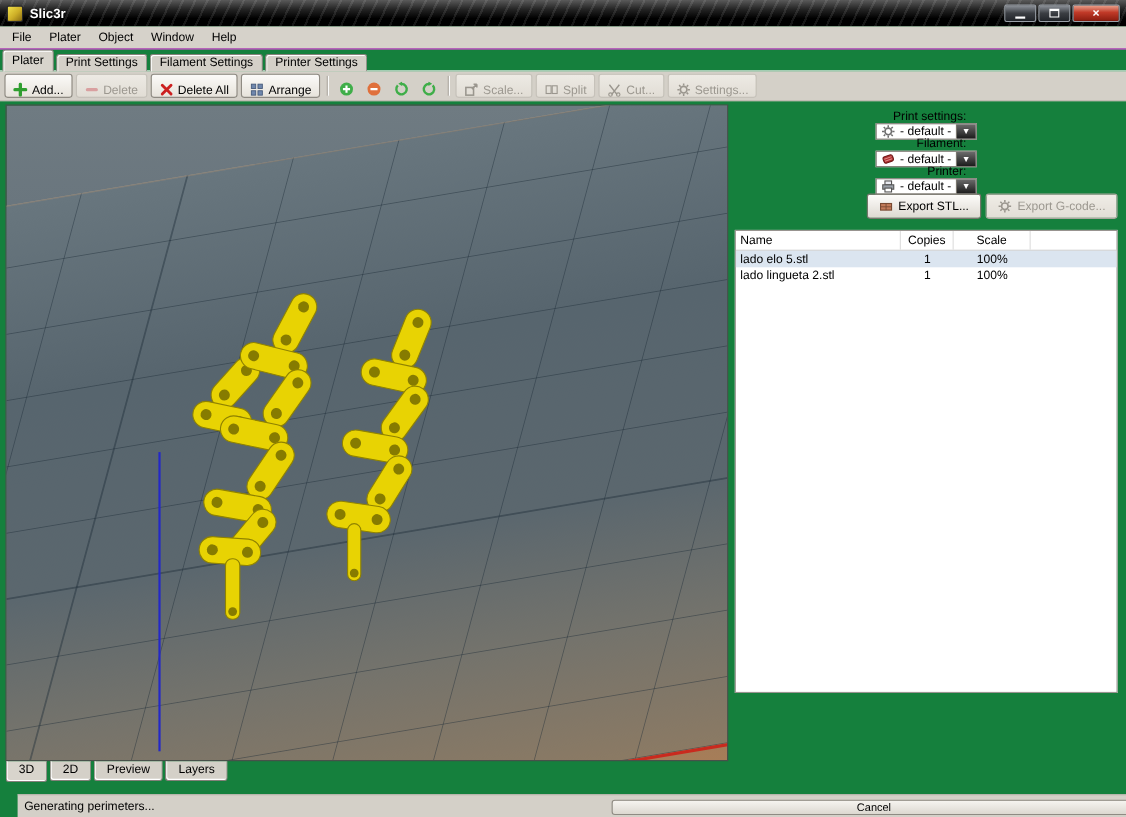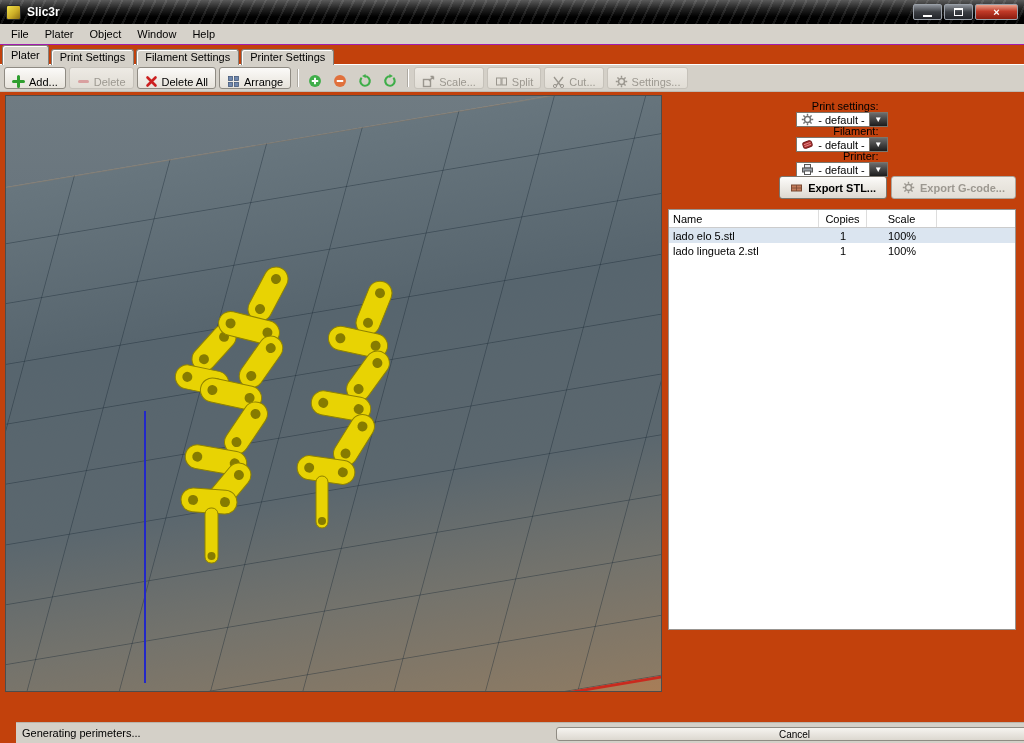--- a/index.html
+++ b/index.html
@@ -1,19 +1,19 @@
 <!DOCTYPE html>
 <html><head>
 <meta charset="utf-8">
 <style>
   * { box-sizing: border-box; }
   html,body { margin:0; padding:0; }
   .window{
     position:relative; width:1024px; height:743px; overflow:hidden;
-    background:#c2410c; color:#000;
+    background:#15803d; color:#000;
     font-family:"Liberation Sans", sans-serif; font-size:11px;
   }
 
   
   .titlebar{
     position:absolute; left:0; top:0; width:100%; height:24px;
     background:linear-gradient(180deg,#5a5a5a 0%,#242424 35%,#000 70%,#000 100%);
     display:flex; align-items:center; padding:0 6px;
   }
   .titlebar::before{
@@ -86,21 +86,21 @@
   
   .sidepanel{ position:absolute; left:668px; top:100px; width:348px;}
   .preset-row{ display:flex; align-items:center; height:20px; margin-bottom:5px;flex-direction:column;}
   .preset-label{ width:78px; text-align:right; margin-right:5px;}
   .combo{ flex:1; height:20px; border:1px solid #7a766e; background:#fff;
     display:flex; align-items:center; gap:4px; padding-left:4px;}
   .combo-arrow{ margin-left:auto; width:18px; align-self:stretch;
     background:linear-gradient(180deg,#6c6c6c,#1b1b1b);
     border-left:1px solid #7a766e; color:#fff; font-size:8px;
     display:flex; align-items:center; justify-content:center;}
-  .export-row{ display:flex; justify-content:flex-end; gap:4px; margin-top:6px;font-weight:bold;}
+  .export-row{ display:flex; justify-content:flex-end; gap:4px; margin-top:6px;}
   .btn{ display:inline-flex; align-items:center; gap:5px; height:23px; padding:0 10px;
     border:1px solid #7a766e; border-radius:3px;
     background:linear-gradient(180deg,#fdfcfa,#ddd9d1);}
   .btn.disabled{ color:#9c9890; border-color:#aaa69e;
     background:linear-gradient(180deg,#efece6,#e2ded6);}
 
   .obj-table{ margin-top:10px; height:421px; background:#fff; border:1px solid #989490;}
   .thead{ display:flex; height:18px; border-bottom:1px solid #ccc; align-items:stretch;}
   .th{ display:flex; align-items:center; padding:0 4px; border-right:1px solid #ddd;text-align:center;}
   .th-name{ width:150px;}
@@ -349,20 +349,26 @@
             <rect x="-29" y="-12" width="58" height="24" rx="12"></rect>
             <circle cx="-17" cy="0" r="5" fill="#867b00" stroke="none"></circle>
             <circle cx="17" cy="0" r="5" fill="#867b00" stroke="none"></circle>
           </g>
         <rect x="310" y="380" width="12" height="52" rx="6"></rect>
         <circle cx="316" cy="425" r="4" fill="#867b00" stroke="none"></circle>
       </g>
     </svg>
   </div>
 
+  <div class="viewtabs">
+    <span class="vtab active">3D</span>
+    <span class="vtab">2D</span>
+    <span class="vtab">Preview</span>
+    <span class="vtab">Layers</span>
+  </div>
 
   <div class="sidepanel">
 
     <div class="preset-row">
       <span class="preset-label">Print settings:</span>
       <span class="combo">
         <svg width="13" height="13" viewBox="0 0 13 13">
             <circle cx="6.5" cy="6.5" r="3" fill="none" stroke="#6f6f6f" stroke-width="1.5"></circle>
             <path d="M6.5 .8v2M6.5 10.2v2M.8 6.5h2M10.2 6.5h2M2.4 2.4l1.4 1.4M9.2 9.2l1.4 1.4M10.6 2.4 9.2 3.8M3.8 9.2 2.4 10.6" stroke="#6f6f6f" stroke-width="1.4"></path>
           </svg>

